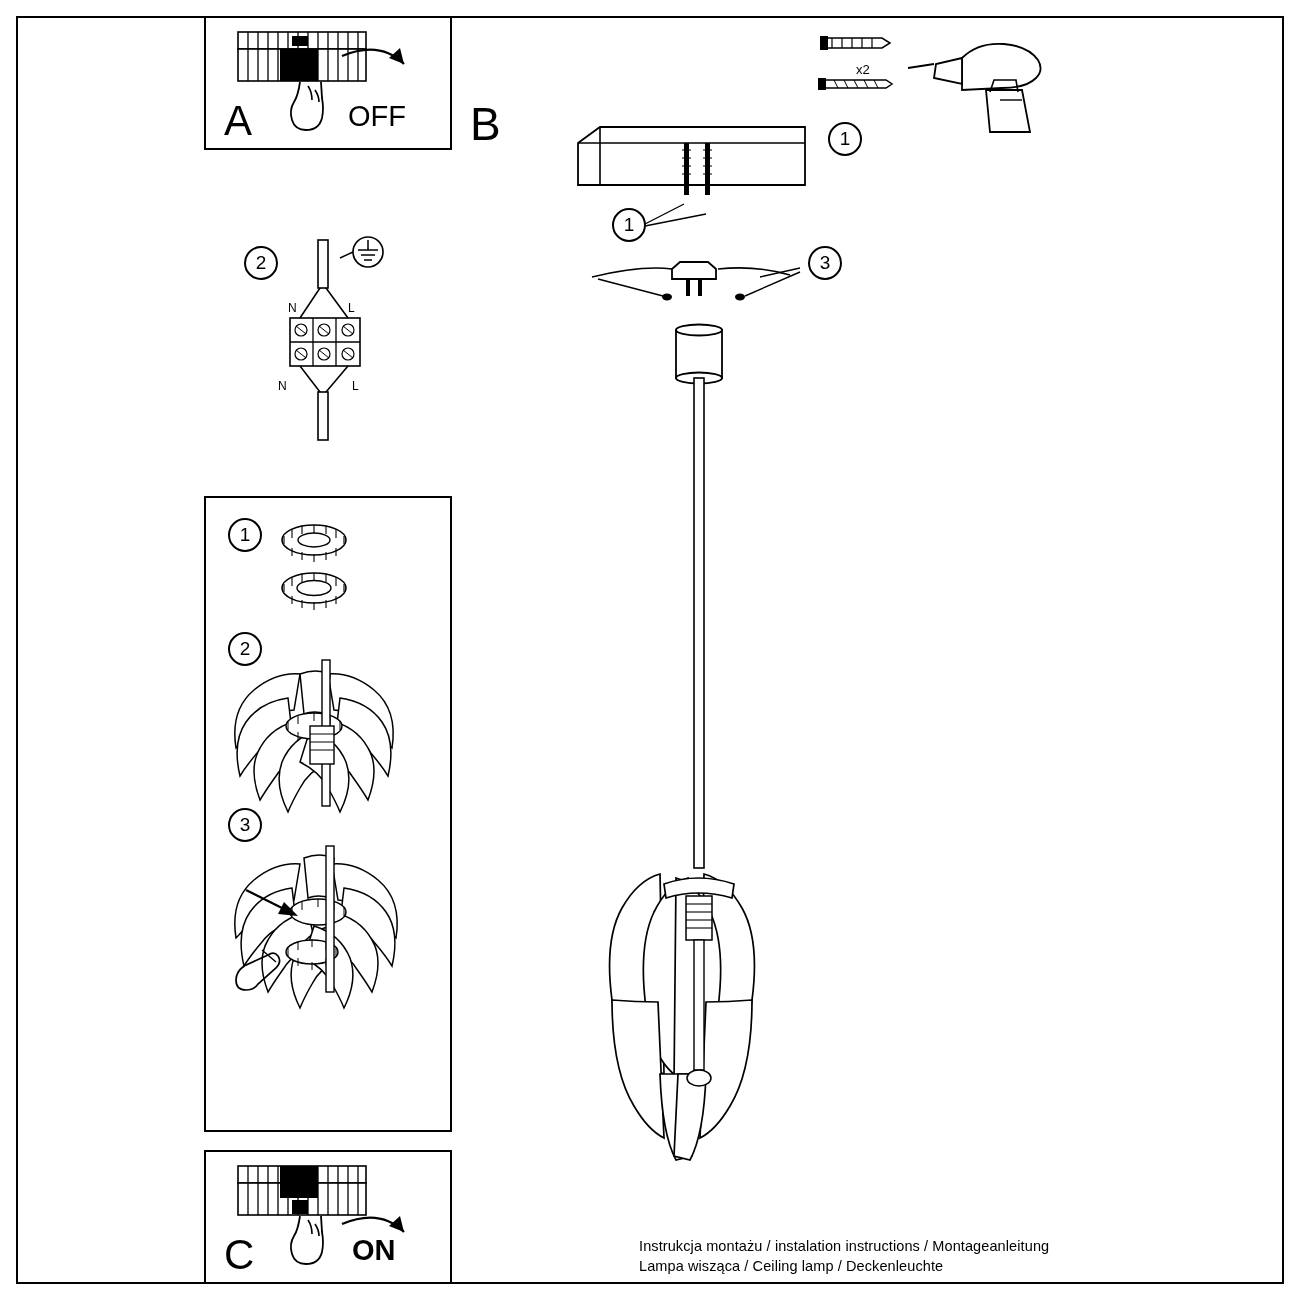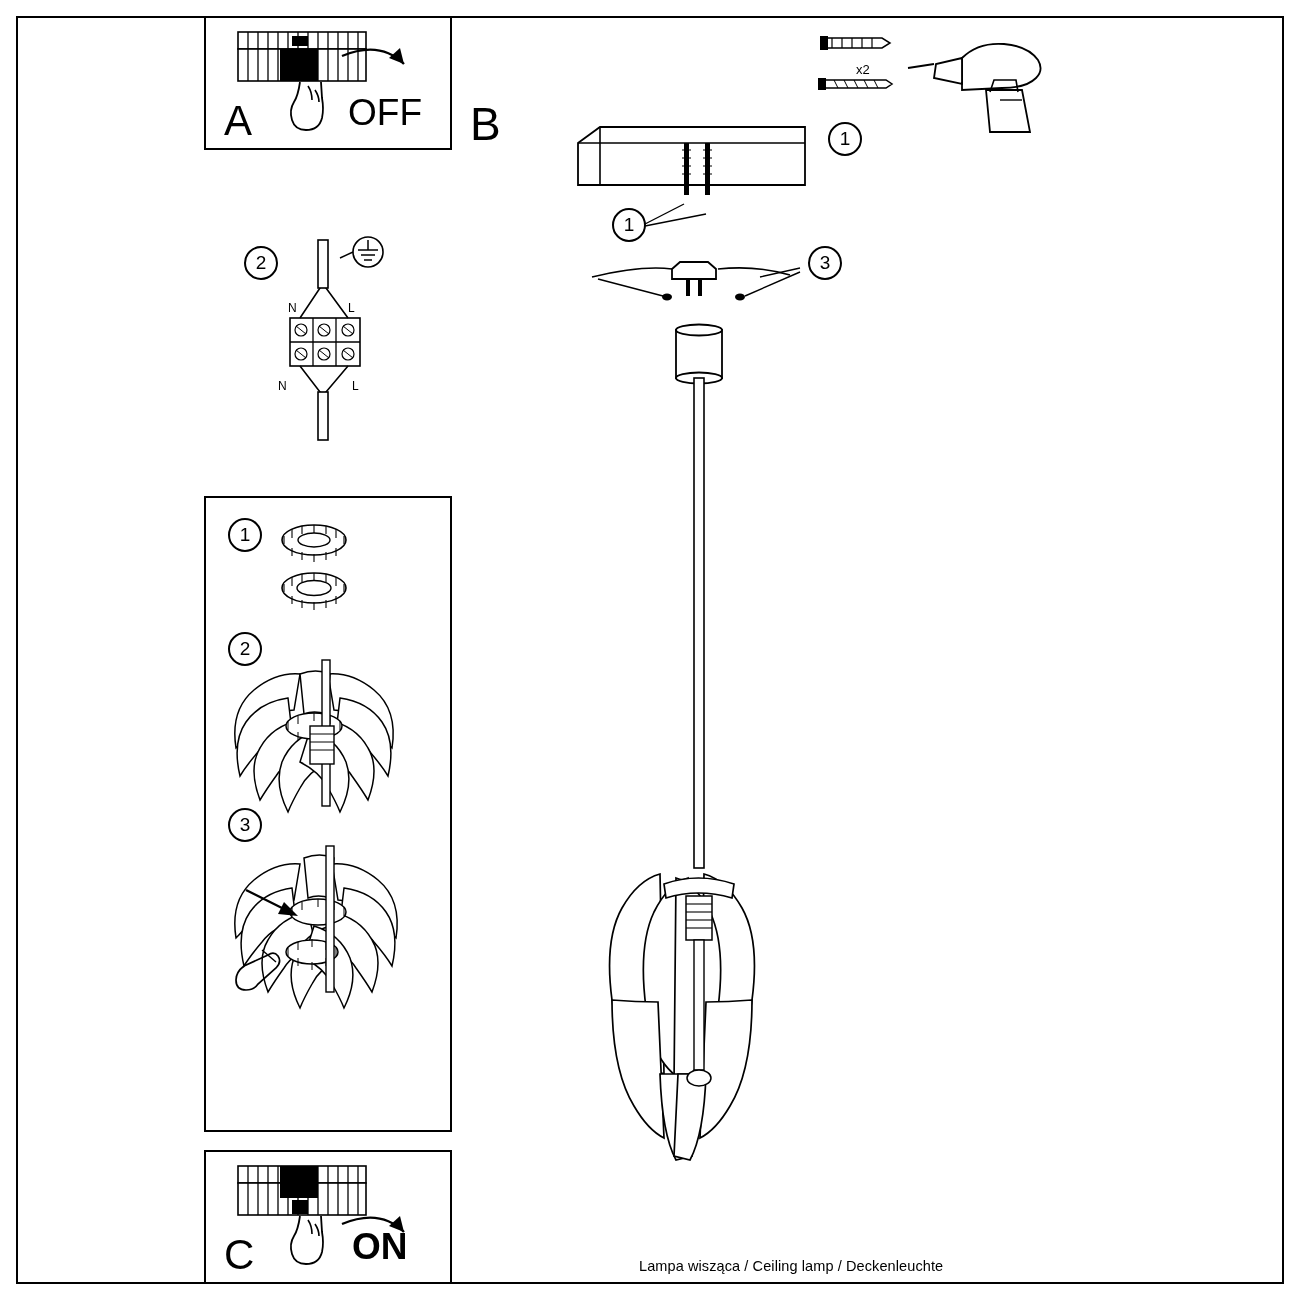--- a/index.html
+++ b/index.html
@@ -3,21 +3,21 @@
 <meta charset="utf-8">
 <style>
   html,body{margin:0;padding:0;background:#ffffff;}
   body{font-family:"Liberation Sans", sans-serif;color:#000;}
   #sheet{position:relative;width:1300px;height:1300px;background:#fff;overflow:hidden;}
   .frame{position:absolute;border:2px solid #000;box-sizing:border-box;}
   .lbl{position:absolute;font-weight:400;text-align:right;}
   .big-letter{font-size:42px;font-weight:400;}
   .step-num{position:absolute;width:34px;height:34px;border:2px solid #000;border-radius:50%;
             display:flex;align-items:center;justify-content:center;font-size:19px;box-sizing:border-box;}
-  .onoff{position:absolute;font-size:37px;}
+  .onoff{position:absolute;font-size:29px;margin-top:8px;}
   .footer{position:absolute;font-size:14.5px;line-height:21px;letter-spacing:.1px;}
   svg{position:absolute;left:0;top:0;overflow:visible;}
   .ln{stroke:#000;fill:none;}
   .fl{fill:#000;}
   .wht{fill:#fff;stroke:#000;}
 </style>
 </head>
 <body>
 
 <div id="sheet">
@@ -345,15 +345,16 @@
 
   <div class="frame" style="left:204px;top:496px;width:248px;height:636px;"></div>
   <div class="step-num" style="left:228px;top:518px;">1</div>
   <div class="step-num" style="left:228px;top:632px;">2</div>
   <div class="step-num" style="left:228px;top:808px;">3</div>
 
   <div class="frame" style="left:204px;top:1150px;width:248px;height:134px;"></div>
   <div class="lbl big-letter" style="left:224px;top:1231px;">C</div>
   <div class="onoff" style="left:352px;top:1226px;font-weight:bold;">ON</div>
 
+  <div class="footer" style="left:639px;top:1236px;">Instrukcja montażu / instalation instructions / Montageanleitung</div>
   <div class="footer" style="left:639px;top:1256px;">Lampa wisząca / Ceiling lamp / Deckenleuchte</div>
 
 </div>
 
 </body></html>

